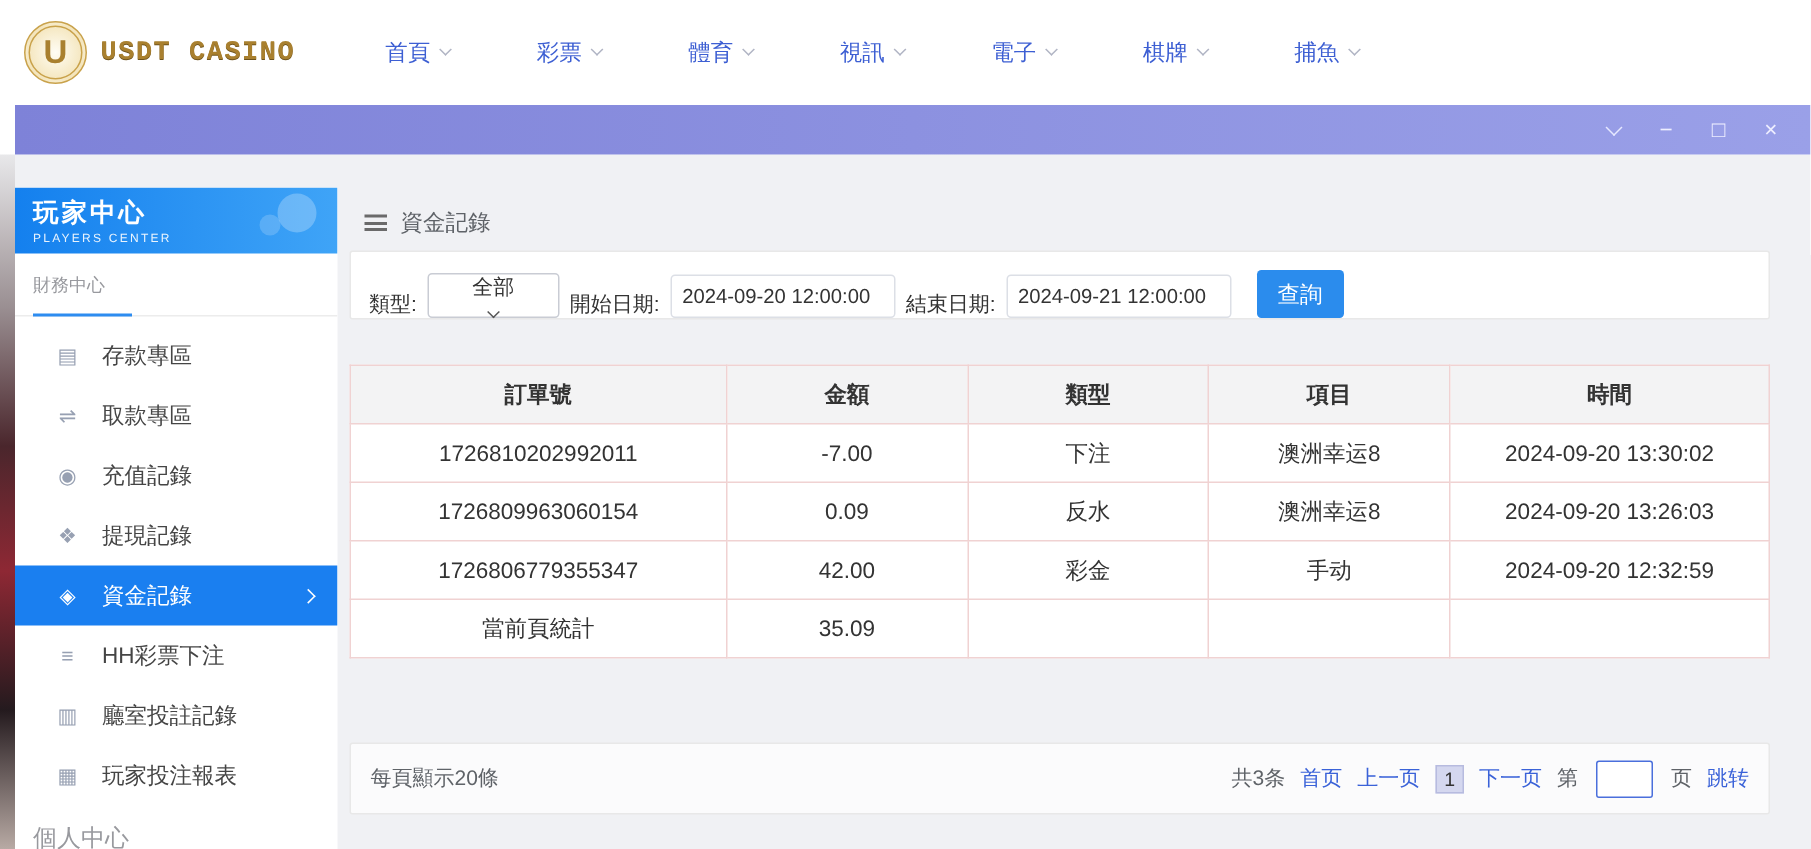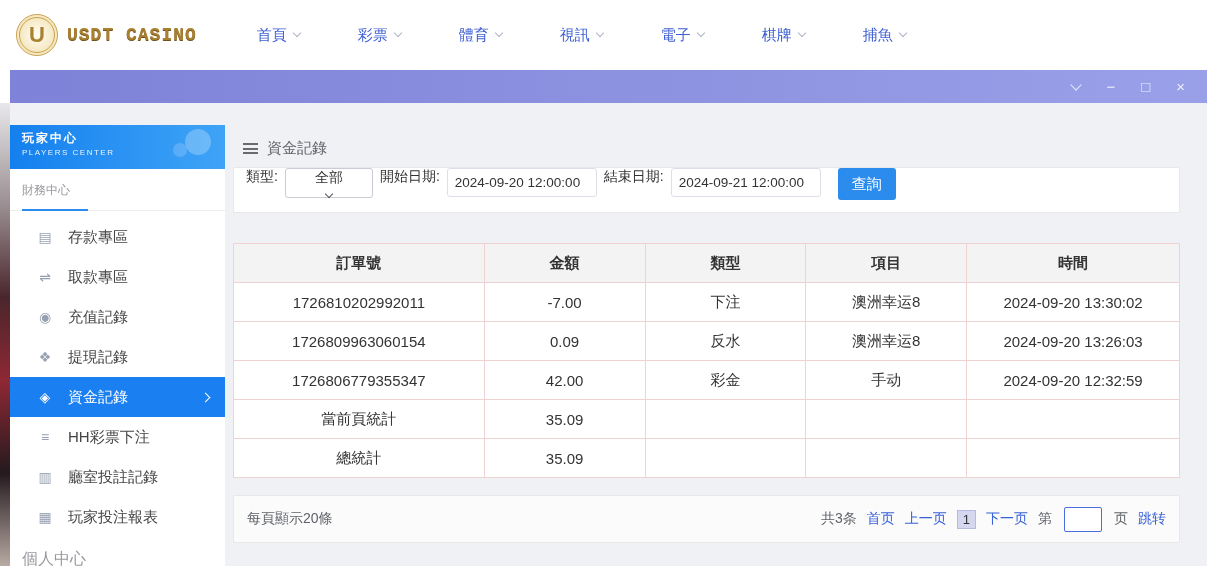--- a/index.html
+++ b/index.html
@@ -32,21 +32,21 @@
   .photo-strip { position:absolute; top:103px; left:0; width:10px; height:463px;
     background:linear-gradient(180deg,#e8e8ea 0%,#9a8f92 22%,#4a262c 42%,#8e2834 60%,#241a1e 80%,#b8aaa4 100%); }
 
   
   .app { position:absolute; top:103px; left:10px; right:0; bottom:0; background:#f0f1f4; }
 
   
   .sidebar { position:absolute; left:0; top:22px; width:215px; bottom:0; background:#fff; overflow:hidden; }
   .sb-header { height:44px; background:linear-gradient(90deg,#1480ee,#3fa4f7); position:relative;
     color:#fff; padding:5px 12px; overflow:hidden; }
-  .sb-title { font-size:12px; font-weight:bold; letter-spacing:2px; }
+  .sb-title { font-size:17px; font-weight:bold; letter-spacing:2px; }
   .sb-sub { font-size:8px; letter-spacing:1.5px; opacity:.9; margin-top:1px; }
   .sb-circle1 { position:absolute; right:14px; top:4px; width:26px; height:26px; border-radius:50%;
     background:rgba(255,255,255,.25); }
   .sb-circle2 { position:absolute; right:38px; top:18px; width:14px; height:14px; border-radius:50%;
     background:rgba(255,255,255,.18); }
   .sb-section { padding:13px 12px 11px; color:#98999e; font-size:12px; border-bottom:1px solid #ececec;
     position:relative; }
   .sb-section::after { content:""; position:absolute; left:12px; bottom:-1px; width:66px; height:2px;
     background:#2d8cf0; }
   .sb-menu { margin-top:6px; }
@@ -60,21 +60,21 @@
   .sb-section2 { padding:12px 12px; color:#98999e; font-size:16px; }
 
   
   .main { position:absolute; left:223px; right:27px; top:0; bottom:0; }
   .breadcrumb { position:absolute; top:36px; left:10px; display:flex; align-items:center; gap:9px;
     color:#5f6368; font-size:15px; }
   .ham { width:15px; height:11px; border-top:2px solid #6a6a6a; border-bottom:2px solid #6a6a6a; position:relative; }
   .ham::after { content:""; position:absolute; left:0; top:2.5px; width:15px; height:2px; background:#6a6a6a; }
 
   .filterbar { position:absolute; top:64px; left:0; right:0; height:46px; background:#fff;
-    border:1px solid #e8e8e8; border-radius:2px; display:flex; align-items:flex-start;
+    border:1px solid #e8e8e8; border-radius:2px; display:flex; align-items:flex-end;
     padding-left:12px; gap:7px; font-size:14px; color:#333; }
   .select-box { width:88px; height:30px; border:1px solid #c9ccd4; border-radius:3px; background:#fff;
     display:flex; align-items:center; justify-content:space-between; padding:0 8px; cursor:pointer;flex-direction:column; }
   .sel-chev { width:6px; height:6px; border-right:1.6px solid #555; border-bottom:1.6px solid #555;
     transform:rotate(45deg); margin-top:-3px; }
   .date-input { width:150px; height:29px; border:1px solid #dcdfe6; border-radius:3px; padding:0 7px;
     font-size:13.5px; color:#333; font-family:inherit; background:#fff; }
   .query-btn { margin-left:10px; width:58px; height:32px; background:#2b8ced; color:#fff; border:none;
     border-radius:3px; font-size:15px; cursor:pointer; font-family:inherit; }
 
@@ -254,27 +254,20 @@
             <td>手动</td>
             <td>2024-09-20 12:32:59</td>
           </tr>
           <tr>
             <td>當前頁統計</td>
             <td>35.09</td>
             <td></td>
             <td></td>
             <td></td>
           </tr>
-          <tr>
-            <td>總統計</td>
-            <td>35.09</td>
-            <td></td>
-            <td></td>
-            <td></td>
-          </tr>
         </tbody>
       </table>
     </div>
 
     <div class="footerbar">
       <span>每頁顯示20條</span>
       <div class="pager">
         <span class="ptotal">共3条</span>
         <span class="plink">首页</span>
         <span class="plink">上一页</span>

